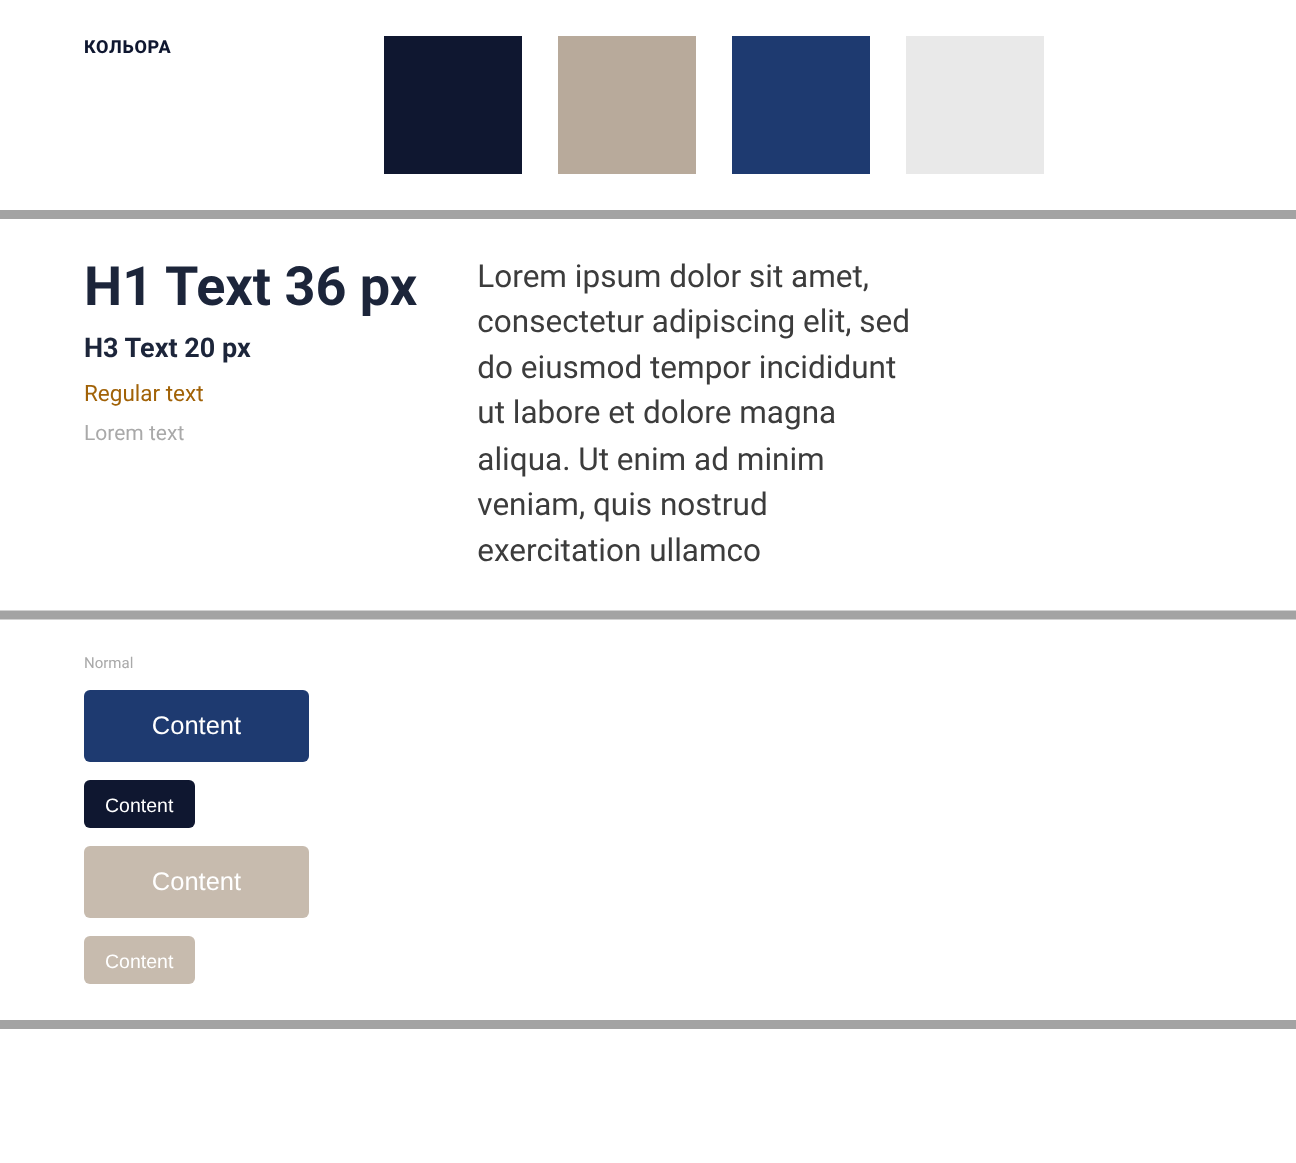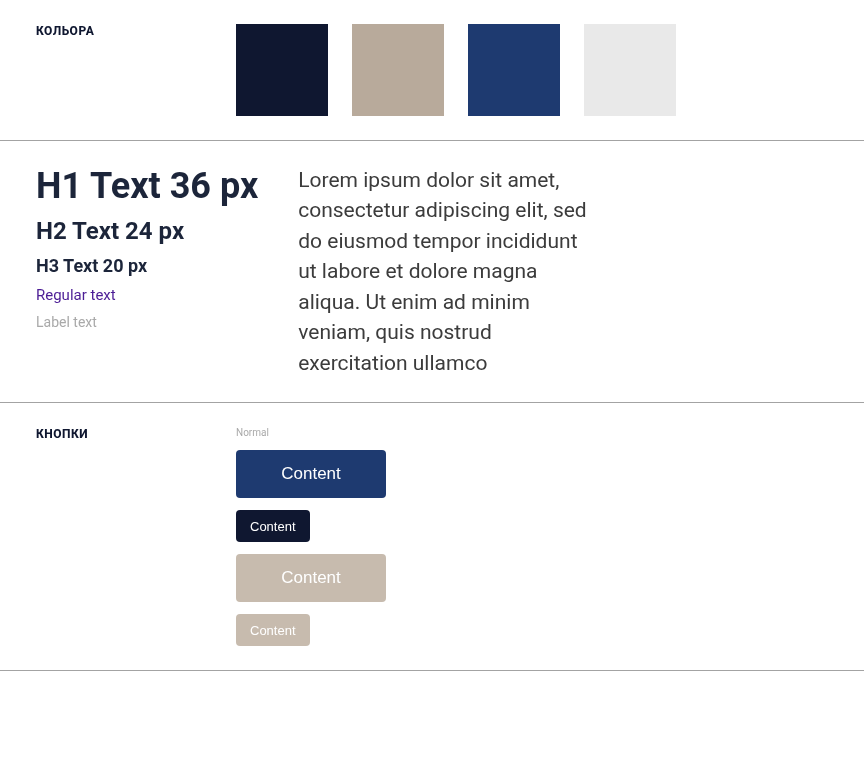--- a/index.html
+++ b/index.html
@@ -4,22 +4,22 @@
   <style>
     * { box-sizing: border-box; margin: 0; padding: 0; }
     body {
       font-family: -apple-system, BlinkMacSystemFont, "Segoe UI", Roboto, Arial, sans-serif;
       background: #fff;
       color: #1a1a2e;
       width: 864px;
     }
     .section {
       display: flex;
-      padding: 24px 36px;
-      border-bottom: 1px solid #a3a3a3;
+      padding: 24px 56px;
+      border-bottom: 6px solid #a3a3a3;
     }
     .section-label {
       width: 200px;
       flex-shrink: 0;
       font-size: 12px;
       font-weight: 800;
       letter-spacing: 0.5px;
       color: #0f1730;
     }
     .section-body {
@@ -39,21 +39,21 @@
     }
     
     .type-row {
       display: flex;
       gap: 40px;
     }
     .type-col { display: flex; flex-direction: column; gap: 10px; }
     .h1 { font-size: 36px; font-weight: 700; color: #1c253a; }
     .h2 { font-size: 24px; font-weight: 700; color: #1c253a; }
     .h3 { font-size: 18px; font-weight: 700; color: #1c253a; }
-    .reg { font-size: 15px; color: #4c1d95; }
+    .reg { font-size: 15px; color: #a16207; }
     .label-tx { font-size: 14px; color: #a9a9a9; }
     .para { font-size: 21px; color: #3c3c3c; line-height: 1.45; max-width: 300px;}
     
     .btn-grid { display: flex; gap: 38px; }
     .btn-col { display: flex; flex-direction: column; gap: 12px; }
     .btn-state-label { font-size: 10px; color: #a9a9a9; }
     .btn {
       display: inline-flex;
       align-items: center;
       justify-content: center;
@@ -78,31 +78,29 @@
       <div class="swatch" style="background:#1e3a70"></div>
       <div class="swatch" style="background:#e9e9e9"></div>
     </div>
   </div>
 </div>
 
 <div class="section">
   <div class="section-body type-row">
     <div class="type-col">
       <div class="h1">H1 Text 36 px</div>
-      <div class="h2">H2 Text 24 px</div>
       <div class="h3">H3 Text 20 px</div>
       <div class="reg">Regular text</div>
-      <div class="label-tx">Label text</div>
+      <div class="label-tx">Lorem text</div>
     </div>
     <div class="para">Lorem ipsum dolor sit amet, consectetur adipiscing elit, sed do eiusmod tempor incididunt ut labore et dolore magna aliqua. Ut enim ad minim veniam, quis nostrud exercitation ullamco</div>
   </div>
 </div>
 
 <div class="section">
-  <div class="section-label">КНОПКИ</div>
   <div class="section-body btn-grid" id="btn-grid">
       <div class="btn-col">
         <div class="btn-state-label">Normal</div>
         <button class="btn btn-lg" style="background: rgb(30, 58, 112);">Content</button>
         <button class="btn btn-sm" style="background: rgb(15, 23, 48);">Content</button>
         <button class="btn btn-lg" style="background: rgb(199, 187, 174);">Content</button>
         <button class="btn btn-sm" style="background: rgb(199, 187, 174);">Content</button>
       </div>
     </div>
 </div>

